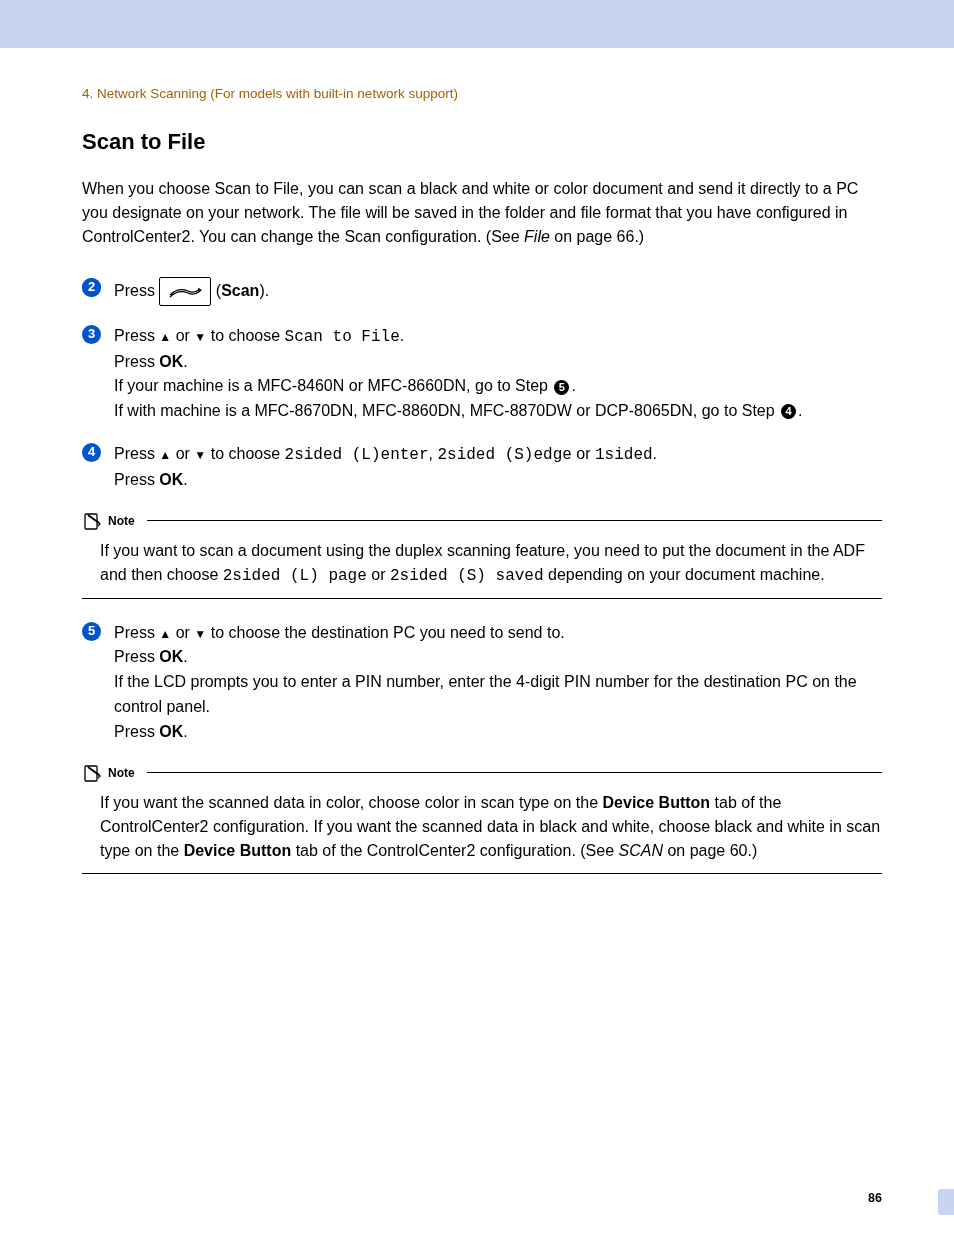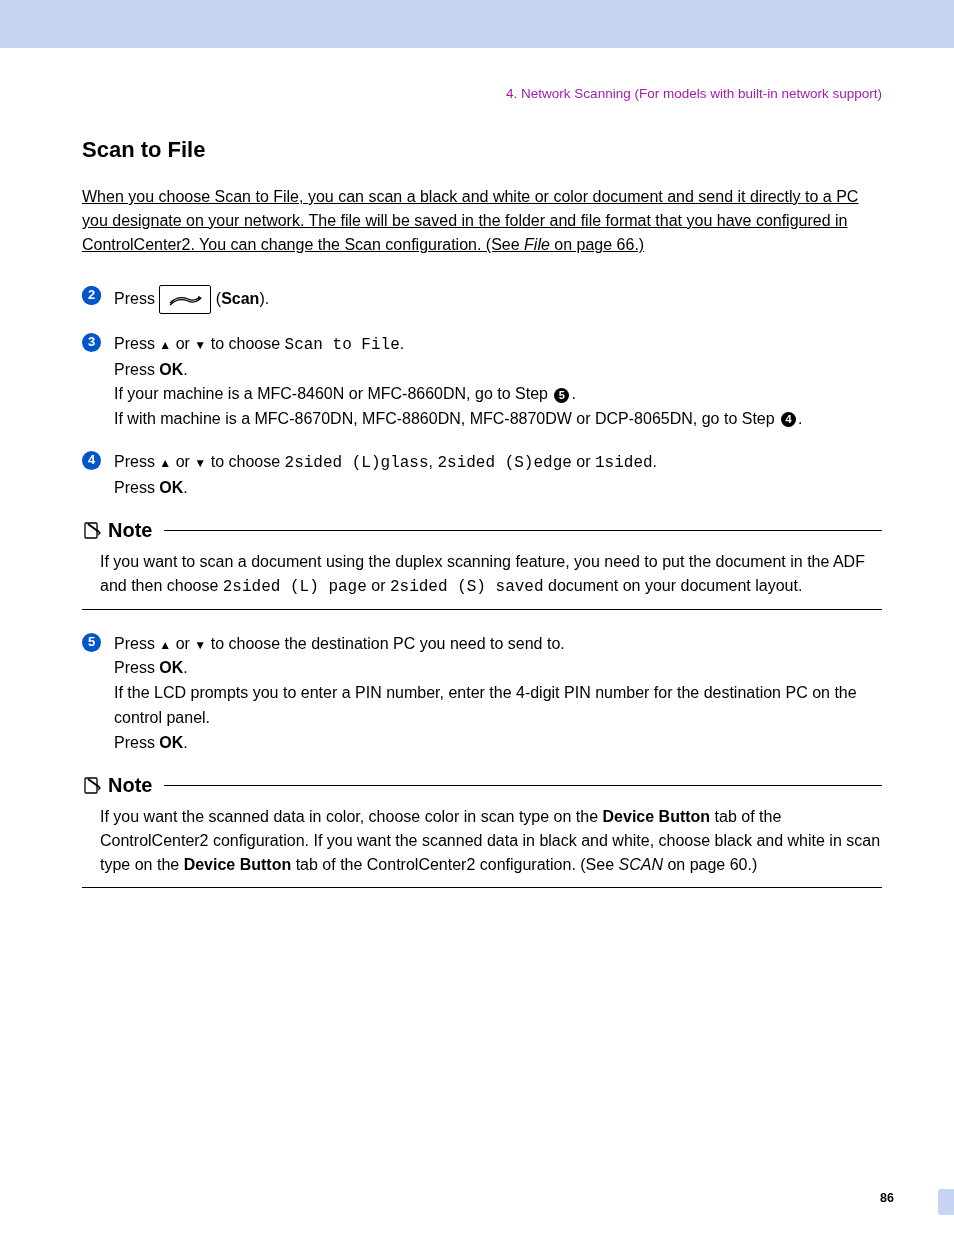--- a/index.html
+++ b/index.html
@@ -1,39 +1,39 @@
 <!DOCTYPE html>
 <html><head>
 <meta charset="utf-8">
 <style>
   * { box-sizing: border-box; margin: 0; padding: 0; }
   html, body { width: 954px; font-family: Arial, Helvetica, sans-serif; color: #000; background: #fff; }
   .topbar { width: 100%; height: 48px; background: #c7d4f2; }
   .page { padding: 38px 72px 40px 82px; position: relative; min-height: 1187px; }
-  .header-line { font-size: 13.5px; text-align: right; color: #a21caf; margin-bottom: 36px; }
+  .header-line { font-size: 13.5px; text-align: left; color: #a16207; margin-bottom: 28px; }
   .section-title { font-size: 22px; font-weight: bold; margin-bottom: 22px; }
-  .intro { font-size: 16px; line-height: 1.5; margin-bottom: 28px; text-decoration: underline; }
+  .intro { font-size: 16px; line-height: 1.5; margin-bottom: 28px; }
   .intro .ital { font-style: italic; }
   .steps { }
   .step { position: relative; padding-left: 32px; margin-bottom: 18px; font-size: 16px; line-height: 1.55; }
   .circle { position: absolute; left: 0; top: 1px; width: 19px; height: 19px; border-radius: 50%; background: #0055c8; color: #fff; font-size: 13px; font-weight: bold; display: inline-flex; align-items: center; justify-content: center; }
   .circle.small { width: 15px; height: 15px; font-size: 11px; background: #000; display: inline-flex; vertical-align: middle; position: static; margin: 0 2px; }
   .mono { font-family: "Courier New", Courier, monospace; }
   .b { font-weight: bold; }
   .tri-up::before { content: "▲"; font-size: 12px; }
   .tri-down::before { content: "▼"; font-size: 12px; }
   .scan-box { display: inline-block; border: 1px solid #000; padding: 1px 8px; border-radius: 2px; vertical-align: middle; }
   .scan-box svg { vertical-align: middle; }
   .note-block { margin: 8px 0 22px 0; }
   .note-head { display: flex; align-items: center; gap: 6px; margin-bottom: 8px; }
   .note-icon svg { display: block; }
-  .note-label { font-weight: bold; font-size: 20px; }
+  .note-label { font-weight: bold; font-size: 12px; }
   .note-rule { flex: 1; border-top: 1px solid #000; margin-left: 6px; }
   .note-body { font-size: 16px; line-height: 1.5; padding: 0 0 10px 18px; border-bottom: 1px solid #000; }
-  .page-num { position: absolute; right: 60px; bottom: 30px; font-size: 12.5px; font-weight: bold; }
+  .page-num { position: absolute; right: 72px; bottom: 30px; font-size: 12.5px; font-weight: bold; }
   .tab { position: absolute; right: 0; bottom: 20px; width: 16px; height: 26px; background: #c7d4f2; border-radius: 3px 0 0 3px; }
 </style>
 </head>
 <body>
 
 <div class="topbar"></div>
 
 <div class="page">
 
   <div class="header-line">4. Network Scanning (For models with  built-in network support)</div>
@@ -66,40 +66,40 @@
     <div class="step">
       <span class="circle">3</span>
       <span>Press </span><span class="tri-up"></span><span> or </span><span class="tri-down"></span><span> to choose </span><span class="mono">Scan to File</span><span>.</span><br>
       <span>Press </span><span class="b">OK</span><span>.</span><br>
       <span>If your machine is a MFC-8460N or MFC-8660DN, go to Step </span><span class="circle small">5</span><span>.</span><br>
       <span>If with machine is a MFC-8670DN, MFC-8860DN, MFC-8870DW or DCP-8065DN, go to Step </span><span class="circle small">4</span><span>.</span>
     </div>
 
     <div class="step">
       <span class="circle">4</span>
-      <span>Press </span><span class="tri-up"></span><span> or </span><span class="tri-down"></span><span> to choose </span><span class="mono">2sided (L)glass</span><span>, </span><span class="mono">2sided (S)edge</span><span> or </span><span class="mono">1sided</span><span>.</span><br>
+      <span>Press </span><span class="tri-up"></span><span> or </span><span class="tri-down"></span><span> to choose </span><span class="mono">2sided (L)enter</span><span>, </span><span class="mono">2sided (S)edge</span><span> or </span><span class="mono">1sided</span><span>.</span><br>
       <span>Press </span><span class="b">OK</span><span>.</span>
     </div>
 
   </div>
 
   <div class="note-block">
     <div class="note-head">
       <span class="note-icon">
         <svg width="20" height="20" viewBox="0 0 20 20">
           <rect x="3" y="3" width="12" height="15" rx="1" fill="none" stroke="#000" stroke-width="1.3"></rect>
           <path d="M6 4 L17 12" stroke="#000" stroke-width="2"></path>
           <path d="M15 10 L18 13 L16 15" stroke="#000" stroke-width="1.3" fill="none"></path>
         </svg>
       </span>
       <span class="note-label">Note</span>
       <span class="note-rule"></span>
     </div>
     <div class="note-body">
-      <span>If you want to scan a document using the duplex scanning feature, you need to put the document in the ADF and then choose </span><span class="mono">2sided (L) page</span><span> or </span><span class="mono">2sided (S) saved</span><span> document on your document layout.</span>
+      <span>If you want to scan a document using the duplex scanning feature, you need to put the document in the ADF and then choose </span><span class="mono">2sided (L) page</span><span> or </span><span class="mono">2sided (S) saved</span><span> depending on your document machine.</span>
     </div>
   </div>
 
   <div class="steps">
     <div class="step">
       <span class="circle">5</span>
       <span>Press </span><span class="tri-up"></span><span> or </span><span class="tri-down"></span><span> to choose the destination PC you need to send to.</span><br>
       <span>Press </span><span class="b">OK</span><span>.</span><br>
       <span>If the LCD prompts you to enter a PIN number, enter the 4-digit PIN number for the destination PC on the control panel.</span><br>
       <span>Press </span><span class="b">OK</span><span>.</span><br>

